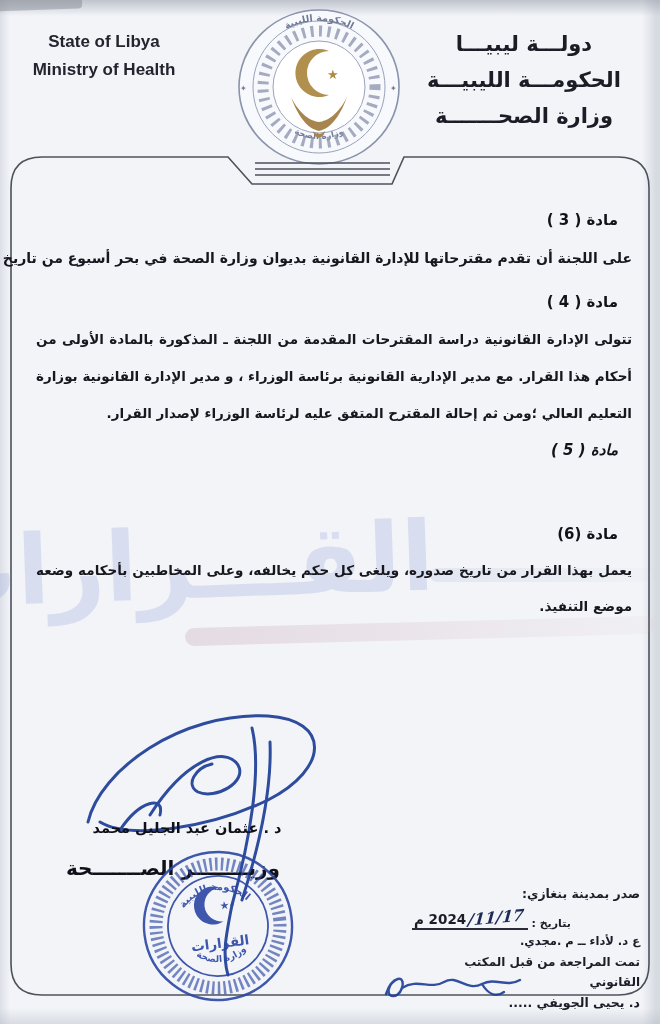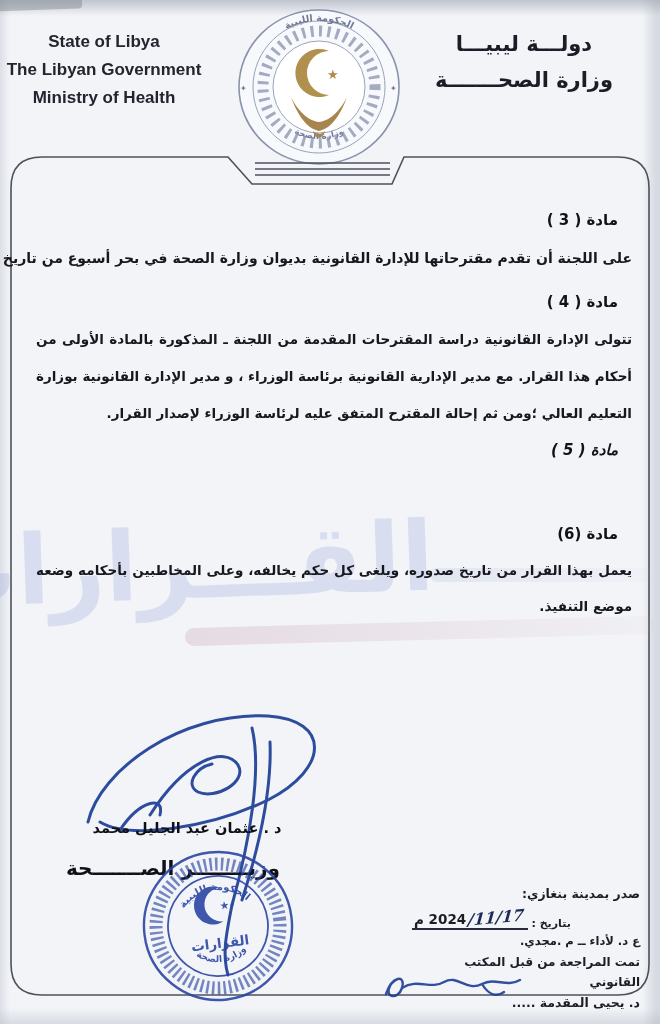--- a/index.html
+++ b/index.html
@@ -70,21 +70,20 @@
   .scribble{position:absolute;left:378px;top:966px;}
 </style>
 </head>
 <body>
 
 <div id="page">
   <div class="corner-shade"></div>
 
   <div class="lh-en">
     <div>State of Libya</div>
-    <div>The Libyan Government</div>
     <div>Ministry of Health</div>
   </div>
 
   <svg class="seal" width="170" height="162" viewBox="-85 -81 170 162">
     <defs>
       <path id="sealTop" d="M -70,4 A 70,70 0 0 1 70,4" fill="none"></path>
       <path id="sealBottom" d="M -58,-6 A 58,58 0 0 0 58,-6" fill="none"></path>
     </defs>
     <ellipse cx="0" cy="0" rx="80" ry="77" fill="#f8f9fc" stroke="#8a93ac" stroke-width="1.6"></ellipse>
     <circle cx="0" cy="0" r="66" fill="none" stroke="#99a2ba" stroke-width="1"></circle>
@@ -99,20 +98,21 @@
       <text x="8" y="-8" font-size="13" fill="#ad8a45">★</text>
     </g>
     <g>
       <path d="M -28,10 C -20,32 -10,42 0,44 C 10,42 20,32 28,10 C 19,28 8,34 0,35 C -8,34 -19,28 -28,10 Z" fill="#a8854e"></path>
       <path d="M -6,44 C -4,53 4,53 6,44 C 2,48 -2,48 -6,44 Z" fill="#a8854e"></path>
     </g>
   </svg>
 
   <div class="lh-ar">
     <div>دولـــة ليبيـــا</div>
+    <div>الحكومـــة الليبيـــة</div>
     <div>وزارة الصحـــــــة</div>
   </div>
 
   <svg class="frame" width="660" height="1024" viewBox="0 0 660 1024">
     <path d="M 404,157 L 618,157 Q 649,157 649,188 L 649,964 Q 649,995 618,995 L 42,995 Q 11,995 11,964 L 11,188 Q 11,157 42,157 L 228,157 L 252,184 L 392,184 Z" fill="none" stroke="#4d515c" stroke-width="1.6"></path>
     <g stroke="#4d515c" stroke-width="1.3">
       <line x1="255" y1="163" x2="390" y2="163"></line>
       <line x1="255" y1="169" x2="390" y2="169"></line>
       <line x1="255" y1="175" x2="390" y2="175"></line>
     </g>
@@ -169,21 +169,21 @@
     <div class="iss-line">صدر بمدينة بنغازي:</div>
     <div class="daterow">
       <span class="underl">
         <span class="yr" dir="rtl">2024 م</span>
         <span class="hand" dir="ltr">/11/17</span>
       </span>
       <span class="label">بتاريخ :</span>
     </div>
     <div class="clerk">ع د. لأداء ــ م .مجدي.</div>
     <div class="review">تمت المراجعة من قبل المكتب القانوني</div>
-    <div class="revname">د. يحيى المقدمة .....</div>
+    <div class="revname">د. يحيى الجويفي .....</div>
   </div>
 
   <svg class="scribble" width="150" height="42" viewBox="0 0 150 42">
     <g fill="none" stroke="#1e3e96" stroke-width="2.4" stroke-linecap="round" opacity=".9">
       <path d="M 8,28 C 14,10 28,8 24,22 C 20,34 6,32 12,20"></path>
       <path d="M 24,22 C 40,12 52,24 66,16 C 80,8 88,26 104,18 C 118,11 128,22 142,14"></path>
       <path d="M 104,18 C 110,28 118,32 126,26"></path>
     </g>
   </svg>
 </div>

